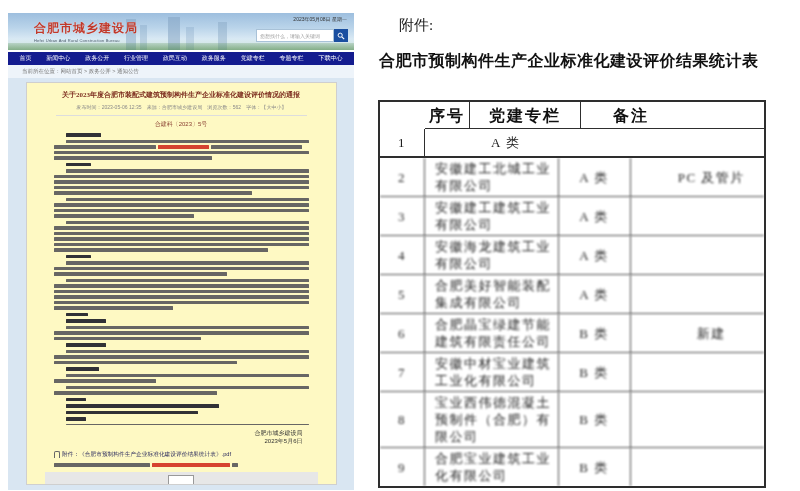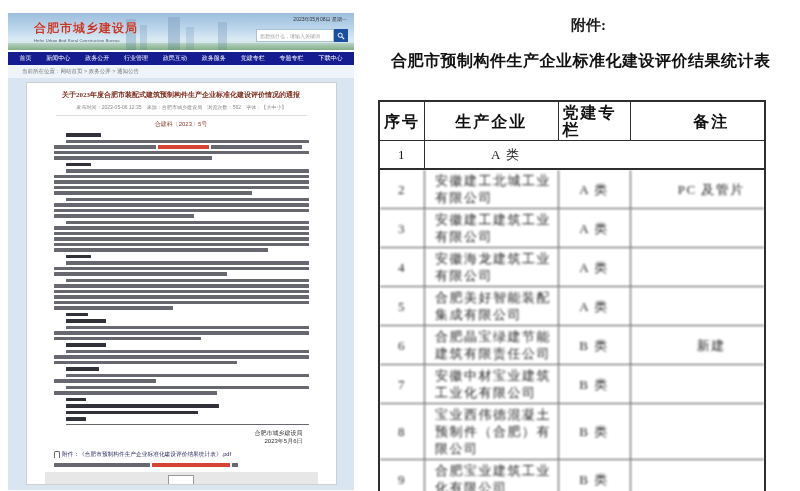--- a/index.html
+++ b/index.html
@@ -25,21 +25,21 @@
   .search-input{flex:1;height:13px;border:1px solid #a9c2d8;background:#fff;font-size:5px;
     color:#333;padding:0 3px;box-sizing:border-box;outline:none;}
   .search-input::placeholder{color:#999;font-size:5px;}
   .search-btn{width:14px;height:13px;background:#1a4fa0;border:0;display:flex;
     align-items:center;justify-content:center;cursor:pointer;padding:0;}
   .nav{height:13px;background:#141c8f;display:flex;align-items:center;
     justify-content:space-around;padding:0 4px;margin-top:2px;}
   .nav-item{font-size:6px;color:#fff;white-space:nowrap;cursor:pointer;}
   .lower{background:#d9e6f2;height:425px;}
   .crumb{font-size:5.5px;color:#777;background:#eef4fa;padding:3px 0 3px 14px;}
-  .content-box{width:311px;margin:4px auto 0;background:#ffffff;border:1px solid #cfcfcf;
+  .content-box{width:311px;margin:4px auto 0;background:#fef9c3;border:1px solid #cfcfcf;
     height:403px;box-sizing:border-box;padding:8px 27px 0;overflow:hidden;}
   .doc-title{font-size:7px;font-weight:bold;color:#7e2f21;text-align:center;line-height:9px;
     font-family:"Liberation Serif","DejaVu Serif",serif;}
   .doc-meta{font-size:5.5px;color:#8a8a8a;text-align:center;margin-top:4px;white-space:nowrap;
     transform:scale(.92);transform-origin:center;}
   .doc-hr{border:0;border-top:1px solid #ddd;margin:4px 2px;}
   .doc-num{font-size:6px;color:#8a4032;text-align:center;margin:2px 0 4px;}
   .doc-body{height:292px;overflow:hidden;filter:blur(.35px);}
   .pline{height:3.5px;background:#45454f;opacity:.82;margin-bottom:2px;border-radius:.5px;}
   .pline.head{background:#26262e;opacity:.95;}
@@ -55,35 +55,35 @@
     border-top-right-radius:2px;border-bottom:0;}
   .attach-link{font-size:6px;color:#2b2b5e;cursor:pointer;white-space:nowrap;
     transform:scale(.95);transform-origin:left;}
   .note-row{display:flex;gap:2px;align-items:center;margin-top:4px;}
   .note-row .seg{height:3.5px;border-radius:.5px;}
   .bottom-bar{margin:5px -9px 0;height:16px;background:#e7e7e7;display:flex;
     justify-content:center;padding-top:3px;}
   .bottom-btn{width:26px;height:10px;background:#fff;border:1px solid #999;cursor:pointer;padding:0;}
   
   .attach-panel{position:absolute;left:375px;top:8px;width:418px;}
-  .attach-label{font-size:15px;font-weight:bold;color:#1a1a1a;margin:8px 0 0 9px;
-    font-family:"Liberation Serif","DejaVu Serif",serif;text-align:center;}
-  .tbl-title{font-size:16px;font-weight:bold;color:#111;margin:16px 0 0 16px;letter-spacing:.5px;
+  .attach-label{font-size:15px;font-weight:normal;color:#1a1a1a;margin:8px 0 0 24px;
+    font-family:"Liberation Serif","DejaVu Serif",serif;}
+  .tbl-title{font-size:16px;font-weight:bold;color:#111;margin:16px 0 0 4px;letter-spacing:.5px;
     font-family:"Liberation Serif","DejaVu Serif",serif;white-space:nowrap;}
   .tbl{margin:28px 0 0 3px;width:388px;border:2px solid #2e2e2e;box-sizing:border-box;
     font-family:"Liberation Serif","DejaVu Serif",serif;background:#fff;}
   .trow{display:grid;grid-template-columns:45px 1fr 72px 1fr;min-height:27px;
     border-bottom:1.5px solid #2e2e2e;}
   .trow:last-child{border-bottom:0;}
   .trow>div{border-right:1.5px solid #2e2e2e;display:flex;align-items:center;
     justify-content:center;font-size:13px;color:#1c1c1c;padding:2px 4px;box-sizing:border-box;
     letter-spacing:1.5px;line-height:17px;}
   .trow>div:last-child{border-right:0;padding-left:32px;}
   .trow>div.c-company{justify-content:flex-start;padding-left:10px;text-align:left;}
-  .trow.thead{min-height:26px;}
+  .trow.thead{min-height:26px;margin-left:45px;}
   .trow.thead>div{font-size:16px;font-weight:bold;letter-spacing:2px;color:#111;}
   .trow.first{border-bottom:2.5px solid #2e2e2e;}
   .trow.tall{min-height:40px;}
   .trow.blur{filter:blur(1.25px);border-bottom-width:1px;border-bottom-color:#4a4a4a;}
   .trow.blur>div{border-right-width:1px;border-right-color:#4a4a4a;color:#262626;}
 </style>
 </head>
 <body>
 
 <div class="site-panel">
@@ -248,21 +248,20 @@
     </div>
   </div>
 </div>
 
 <div class="attach-panel">
   <div class="attach-label">附件:</div>
   <div class="tbl-title">合肥市预制构件生产企业标准化建设评价结果统计表</div>
   <div class="tbl">
       <div class="trow thead">
         <div>序号</div>
-        <div>生产企业</div>
         <div>党建专栏</div>
         <div>备注</div>
       </div>
       <div class="trow first">
         <div class="c-no">1</div>
         <div class="c-result">A 类</div>
       </div>
       <div class="trow blur">
         <div class="c-no">2</div>
         <div class="c-company">安徽建工北城工业有限公司</div>

